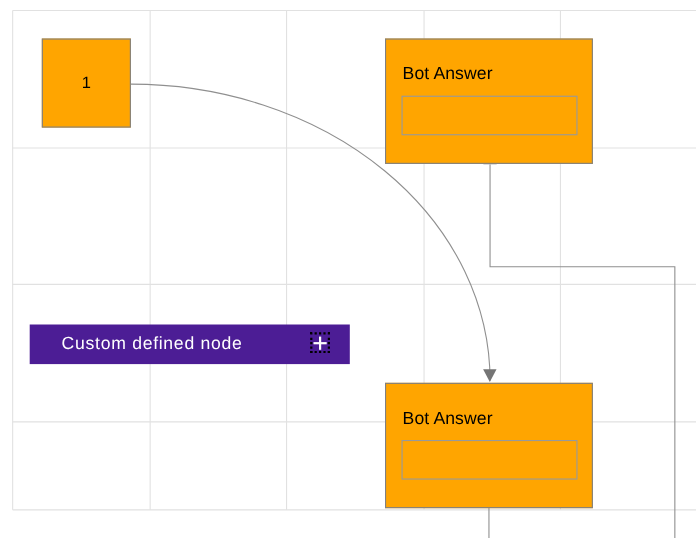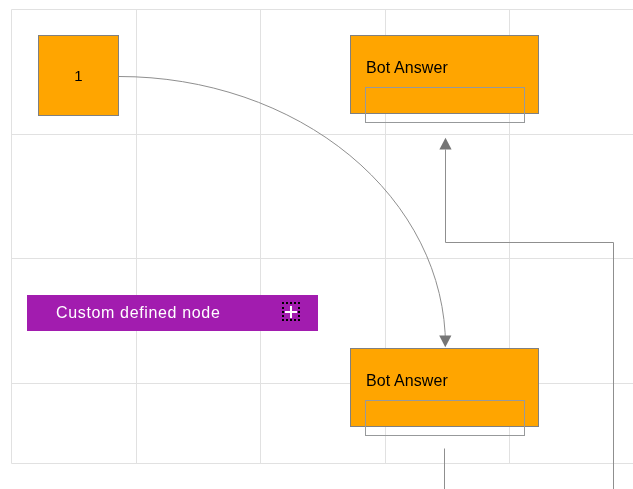--- a/index.html
+++ b/index.html
@@ -36,21 +36,21 @@
     border: 1px solid #808080;
     display: flex;
     align-items: center;
     justify-content: center;
     font-size: 15px;
     color: #000000;
   }
   .bot-node {
     left: 350px;
     width: 189px;
-    height: 79px;
+    height: 114px;
     border: 1px solid #808080;
   }
   #node-bot-top { top: 35px; }
   #node-bot-bottom { top: 348px; }
   .bot-title {
     position: absolute;
     left: 15px;
     top: 23px;
     font-size: 16px;
     letter-spacing: 0.1px;
@@ -149,20 +149,20 @@
   <div class="node bot-node" id="node-bot-top" style="background: rgb(255, 165, 0); border-color: rgb(128, 128, 128);">
     <div class="bot-title">Bot Answer</div>
     <div class="bot-inner-box"></div>
   </div>
 
   <div class="node bot-node" id="node-bot-bottom" style="background: rgb(255, 165, 0); border-color: rgb(128, 128, 128);">
     <div class="bot-title">Bot Answer</div>
     <div class="bot-inner-box"></div>
   </div>
 
-  <div class="node" id="node-custom" style="background: #a21caf;">
+  <div class="node" id="node-custom" style="background: #4c1d95;">
     <div class="custom-label">Custom defined node</div>
     <div class="plus-button">
       <span class="plus-glyph"></span>
     </div>
   </div>
 
 </div>
 
 </body></html>

